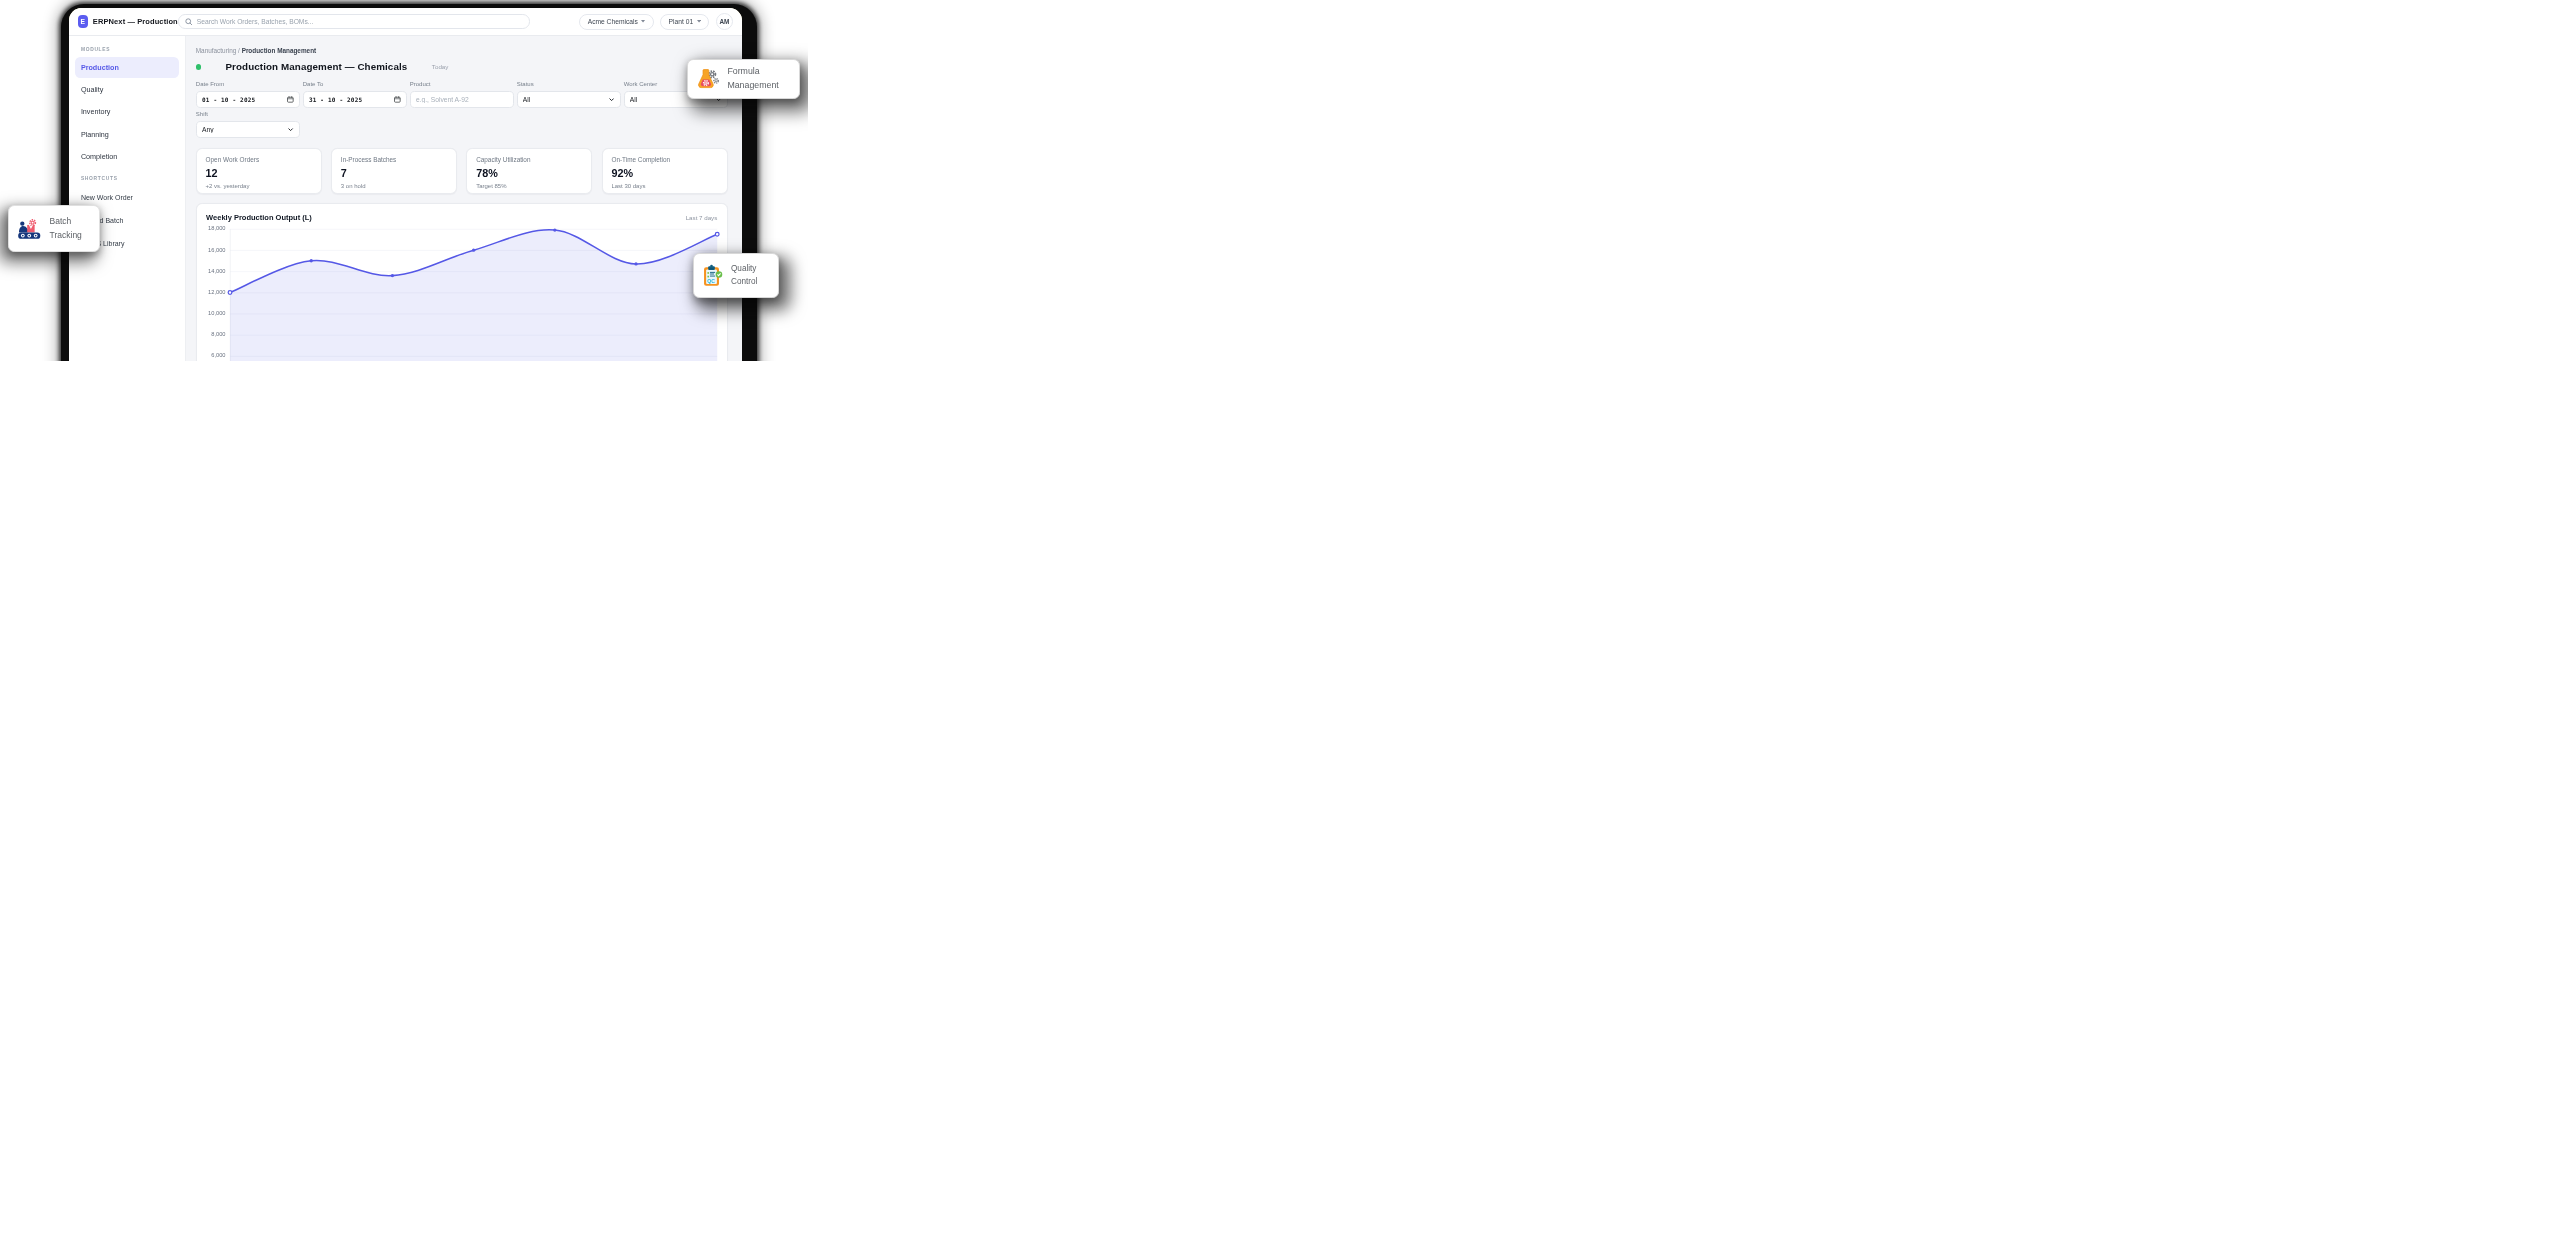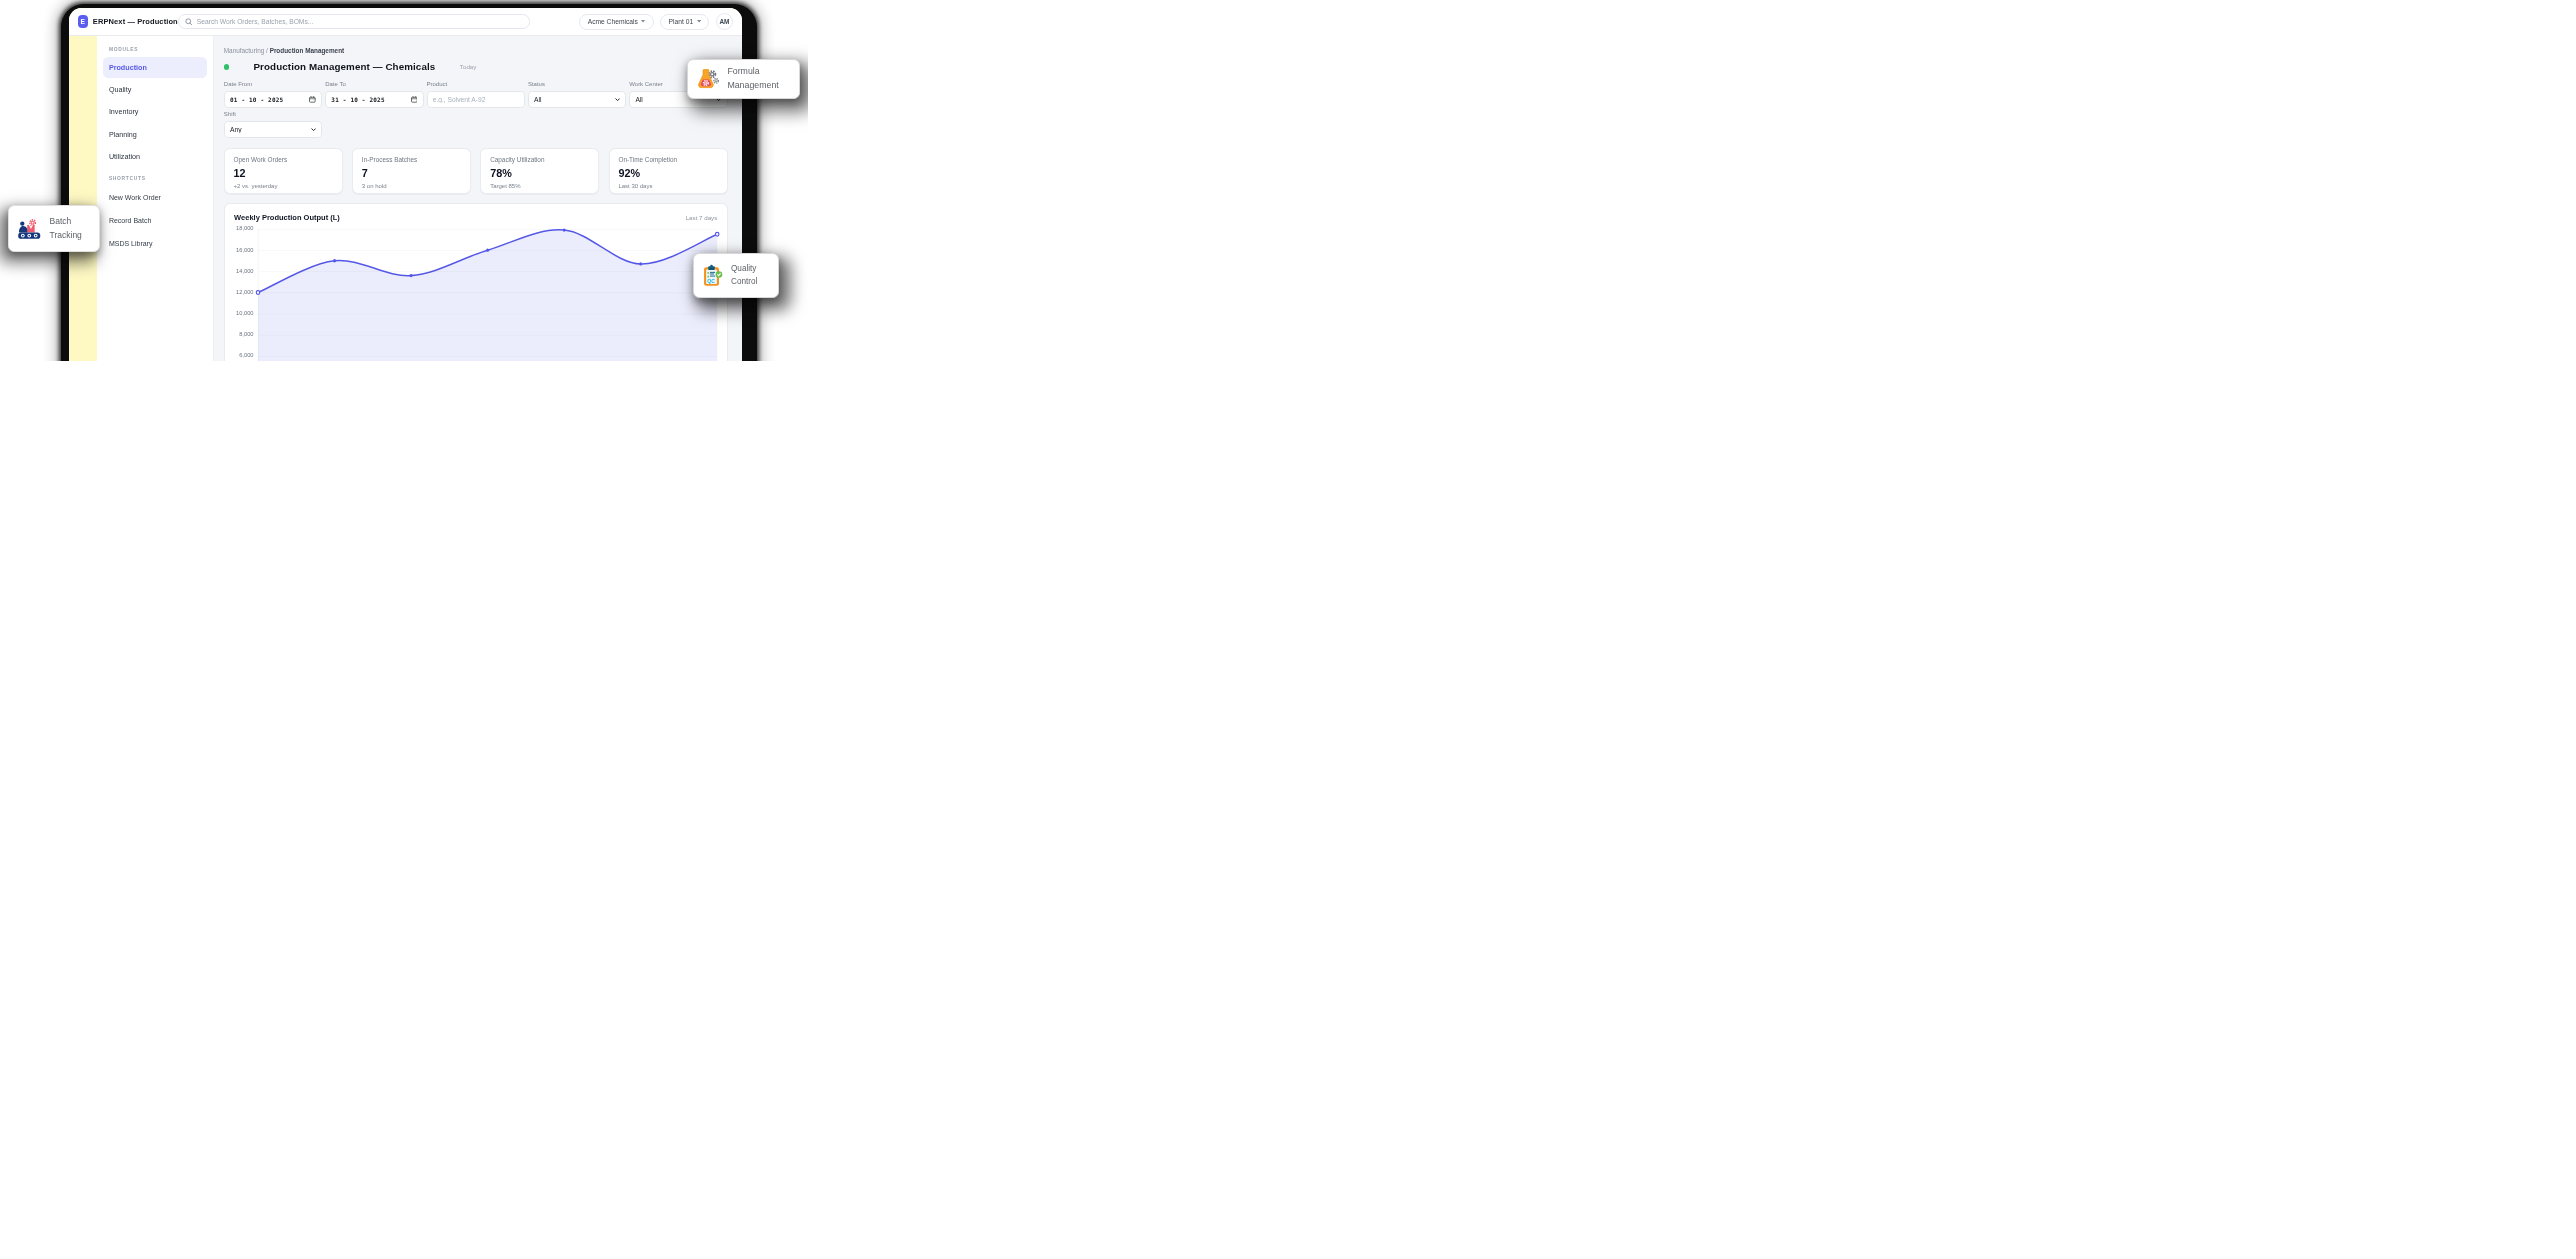--- a/index.html
+++ b/index.html
@@ -23,21 +23,21 @@
   .brand{ display:flex; align-items:center; gap:5.2px; width:100px; flex:none; }
   .logo{ width:13.4px; height:13.4px; border-radius:4.1px; background:#5b5cf0; color:#fff; font-weight:bold; font-size:6.7px; display:flex; align-items:center; justify-content:center; }
   .brand-name{ font-size:7.5px; font-weight:bold; color:#14171d; letter-spacing:0.1px; white-space:nowrap; }
   .search{ flex:none; width:352px; height:15px; border:0.5px solid #e3e6ec; border-radius:7.2px; display:flex; align-items:center; padding:0 6.2px; gap:4.1px; background:#fff; }
   .search input{ border:none; outline:none; flex:1; font-size:6.7px; font-family:"Liberation Sans",sans-serif; color:#30353d; background:transparent; }
   .search input::placeholder{ color:#9aa3ae; }
   .topbar-right{ margin-left:auto; display:flex; align-items:center; gap:6.7px; }
   .pill{ height:16px; border:0.5px solid #e5e8ee; border-radius:8.2px; background:#fff; display:flex; align-items:center; gap:3.6px; padding:0 7.2px; font-size:6.7px; color:#3f4752; white-space:nowrap; cursor:pointer; }
   .avatar{ width:17.5px; height:17.5px; border-radius:50%; border:0.5px solid #e5e8ee; background:#fff; display:flex; align-items:center; justify-content:center; font-size:6.4px; color:#3f4752; font-weight:bold; }
   
-  .body-row{ display:flex; height:calc(100% - 28px);padding-left:28px; }
+  .body-row{ display:flex; height:calc(100% - 28px); }
   .sidebar{ width:117px; flex:none; background:#fff; border-right:0.5px solid #edeff2; padding:11.3px 6.2px 0 6.2px; }
   .side-heading{ font-size:4.9px; letter-spacing:0.7px; color:#99a1ac; font-weight:bold; padding-left:5.7px; margin-bottom:5.2px; }
   .side-item{ height:20.6px; display:flex; align-items:center; padding-left:5.7px; font-size:7.2px; color:#2e3540; border-radius:5.2px; margin-bottom:1.5px; cursor:pointer; }
   .side-item.active{ background:#ecedfd; color:#575ae8; font-weight:bold; }
   .side-gap{ height:8.2px; }
   .side-item.small{ font-size:7px; height:21.6px; color:#333b46; }
   .main{ flex:1; background:#f4f5f8; padding:10.8px 14.4px 0 9.8px; overflow:hidden; }
   
   .breadcrumb{ font-size:6.4px; color:#8b919d; }
   .breadcrumb b{ color:#3b4350; font-weight:bold; }
@@ -135,21 +135,21 @@
       <div class="side-item">
           <span>Quality</span>
         </div>
       <div class="side-item">
           <span>Inventory</span>
         </div>
       <div class="side-item">
           <span>Planning</span>
         </div>
       <div class="side-item">
-          <span>Utilization</span>
+          <span>Completion</span>
         </div>
       <div class="side-gap"></div>
       <div class="side-heading">SHORTCUTS</div>
       <div class="side-item small">
           <span>New Work Order</span>
         </div>
       <div class="side-item small">
           <span>Record Batch</span>
         </div>
       <div class="side-item small">

